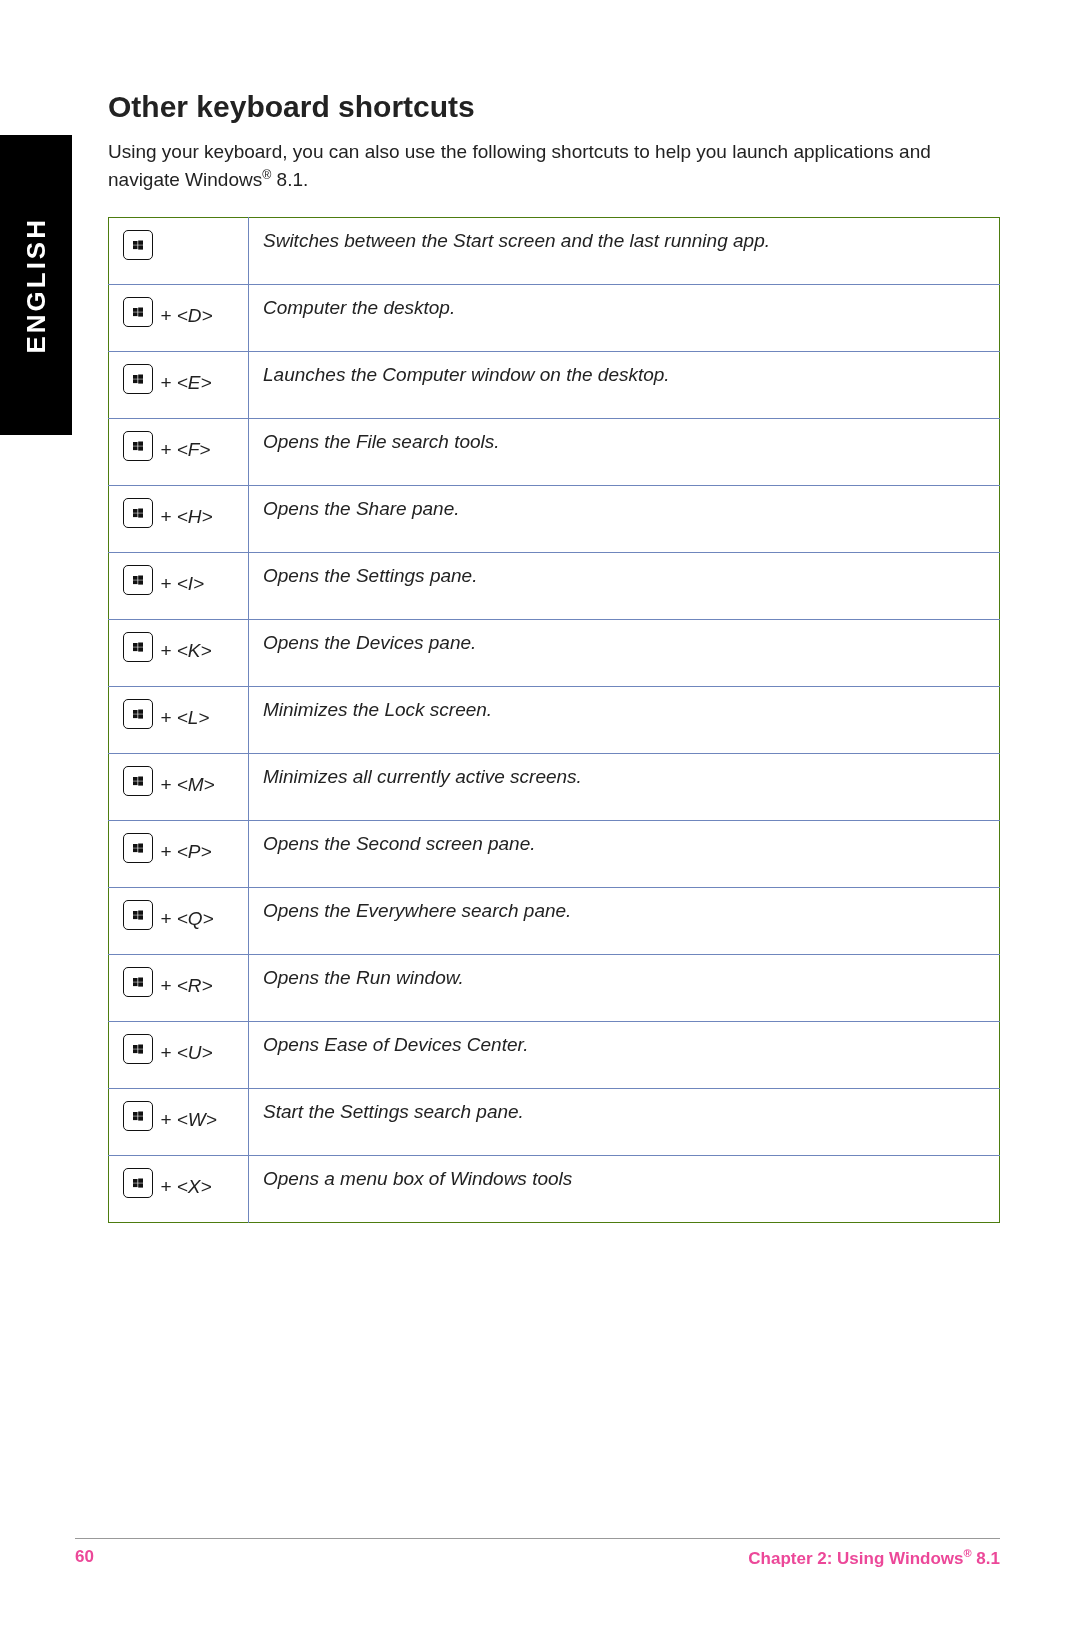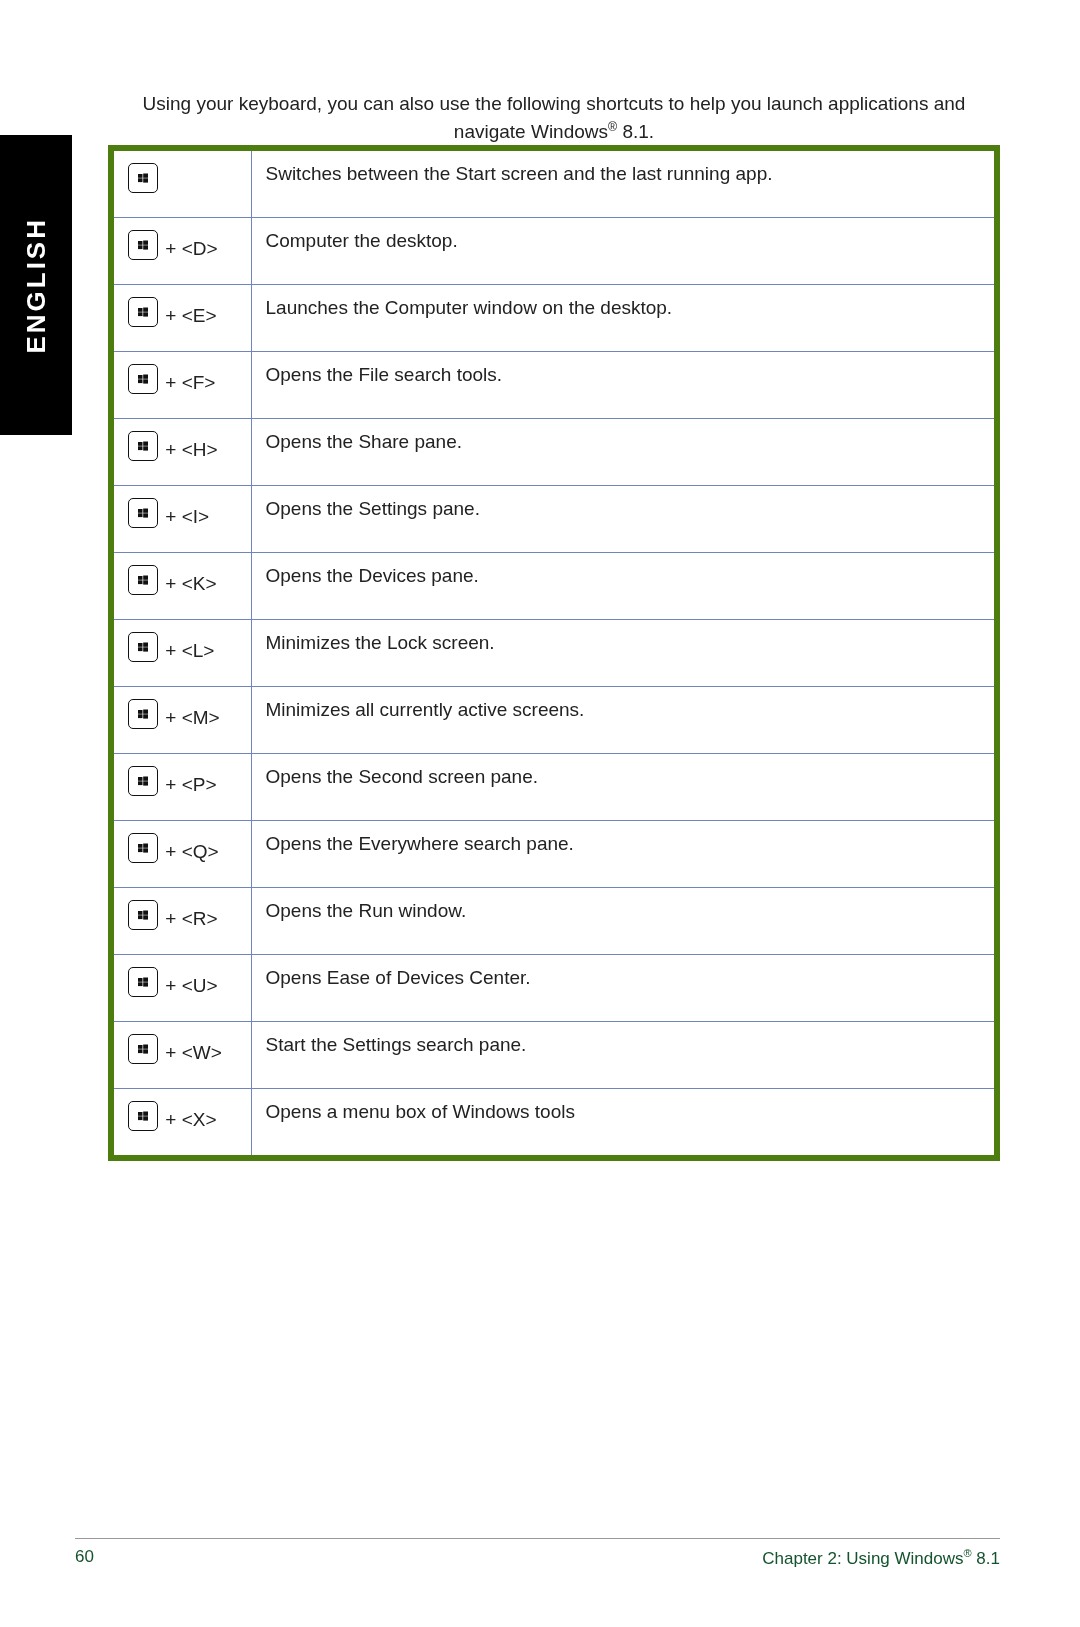--- a/index.html
+++ b/index.html
@@ -41,30 +41,31 @@
       top: 90px;
     }
     h1 {
       font-size: 30px;
       font-weight: 700;
       margin-bottom: 14px;
     }
     .intro {
       font-size: 19px;
       line-height: 1.45;
-      text-align: center;
+      margin-bottom: 24px;
     }
     .sup {
       font-size: 0.65em;
       vertical-align: super;
     }
     .shortcut-table {
-      border: 6px solid #4d7c0f;
+      border: 1px solid #4d7c0f;
       border-collapse: collapse;
       width: 100%;
+      font-style: italic;
     }
     .shortcut-table tr {
       border-bottom: 1px solid #6f86bd;
     }
     .shortcut-table tr:last-child {
       border-bottom: none;
     }
     .shortcut-table td {
       vertical-align: top;
       padding: 12px 10px 24px 10px;
@@ -103,31 +104,33 @@
     .footer {
       position: absolute;
       left: 75px;
       right: 80px;
       bottom: 58px;
       border-top: 1px solid #999;
       padding-top: 8px;
       display: flex;
       justify-content: space-between;
       font-size: 17px;
-      color: #14532d;
+      color: #ec4899;
+      font-weight: bold;
     }
   </style>
 </head>
 <body>
 
 <div class="language-tab">
   <span>ENGLISH</span>
 </div>
 
 <div class="content">
+  <h1>Other keyboard shortcuts</h1>
   <p class="intro">
     <span>Using your keyboard, you can also use the following shortcuts to help you launch applications and navigate Windows</span><span class="sup">®</span><span> 8.1.</span>
   </p>
 
   <table class="shortcut-table">
     <tbody id="shortcut-body">
         <tr>
           <td class="key-cell"><span class="winkey"><svg width="10" height="10" viewBox="0 0 10 10">
   <rect x="0" y="1" width="4.5" height="3.8" fill="#111"></rect>
   <rect x="5.2" y="0.5" width="4.8" height="4.3" fill="#111"></rect>

